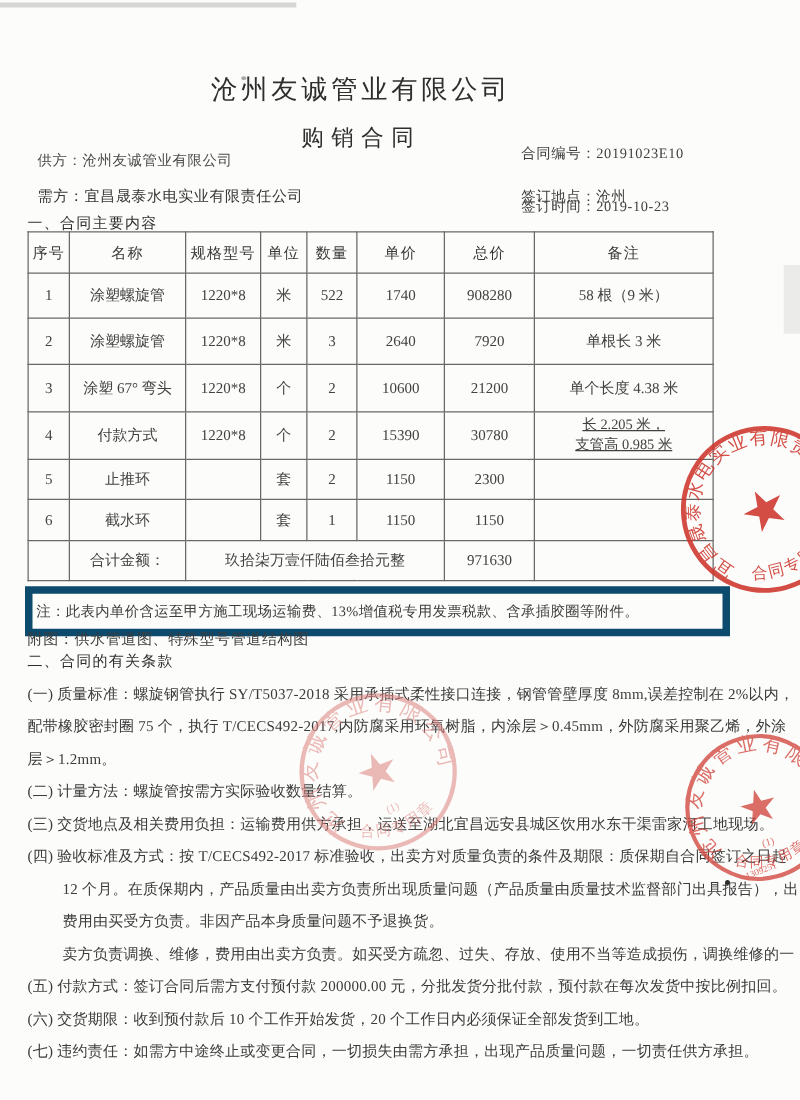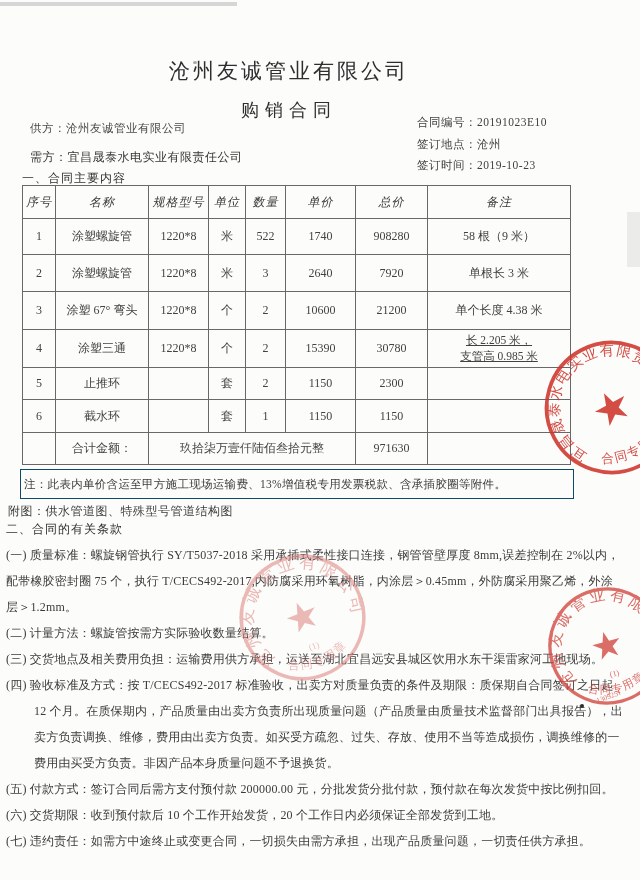--- a/index.html
+++ b/index.html
@@ -7,38 +7,38 @@
     position:relative;width:640px;height:880px;margin:0 auto;
     background:#fcfcfb;overflow:hidden;
     font-family:"Liberation Serif","DejaVu Serif",serif;color:#3d3d3d;
   }
   .abs{position:absolute;}
   .title1{top:57px;left:0;width:578px;text-align:center;font-size:21px;letter-spacing:3px;color:#2e2e2e;}
   .title2{top:98px;left:0;width:578px;text-align:center;font-size:18px;letter-spacing:6px;color:#2e2e2e;}
   .supplier{left:30px;top:121px;font-size:11.5px;color:#4a4a4a;letter-spacing:.5px;}
   .buyer{left:30px;top:149px;font-size:12px;color:#353535;letter-spacing:.5px;}
   .meta{left:417px;font-size:11.5px;color:#3f3f3f;letter-spacing:.5px;}
-  .m1{top:115px;} .m2{top:137px;} .m3{top:158px;}
+  .m1{top:115px;} .m2{top:150px;} .m3{top:158px;}
   .sec1{left:22px;top:170px;font-size:12px;color:#2f2f2f;letter-spacing:1px;}
   
   table.main{position:absolute;left:22px;top:185px;width:548px;border-collapse:collapse;table-layout:fixed;}
   table.main th,table.main td{
     border:1px solid #686868;font-size:12px;font-weight:normal;
     text-align:center;vertical-align:middle;color:#424242;padding:0;overflow:hidden;
   }
-  table.main th{color:#383838;letter-spacing:1px;font-style:italic;}
+  table.main th{color:#383838;letter-spacing:1px;}
   .rh{height:33px;} .r1{height:36px;} .r2{height:37px;} .r3{height:38px;}
   .r4{height:38px;} .r5{height:32px;} .r6{height:33px;} .rt{height:32px;}
   .two-line span{display:block;line-height:1.35;font-size:11.5px;text-decoration:underline;}
   .notebox{
-    left:20px;top:469px;width:549px;height:28px;border:1px solid #0c4a6e;
+    left:20px;top:469px;width:549px;height:28px;border:6px solid #0c4a6e;
     font-size:11.5px;color:#3c3c3c;display:flex;align-items:center;padding-left:3px;letter-spacing:.3px;
   }
-  .attach{left:8px;top:503px;font-size:12px;color:#3c3c3c;letter-spacing:.5px;}
-  .terms{left:6px;top:516px;width:604px;font-size:12px;color:#3b3b3b;}
+  .attach{left:22px;top:503px;font-size:12px;color:#3c3c3c;letter-spacing:.5px;}
+  .terms{left:22px;top:516px;width:604px;font-size:12px;color:#3b3b3b;}
   .terms div{height:26px;line-height:26px;white-space:nowrap;letter-spacing:.2px;}
   .terms .sec{color:#2f2f2f;letter-spacing:1px;}
   .terms .ind{padding-left:28px;}
   
   .stamp{position:absolute;overflow:visible;}
   .stamp circle{fill:none;stroke:currentColor;}
   .stamp text{fill:currentColor;font-family:"Liberation Serif","DejaVu Serif",serif;}
   
   .art-top{left:0;top:2px;width:237px;height:4px;background:#c9c9c9;opacity:.75;}
   .art-right{right:0;top:212px;width:13px;height:55px;background:#d9d9d9;opacity:.5;}
@@ -111,21 +111,21 @@
       <td>涂塑 67° 弯头</td>
       <td>1220*8</td>
       <td>个</td>
       <td>2</td>
       <td>10600</td>
       <td>21200</td>
       <td>单个长度 4.38 米</td>
     </tr>
     <tr class="r4">
       <td>4</td>
-      <td>涂塑三通</td>
+      <td>付款方式</td>
       <td>1220*8</td>
       <td>个</td>
       <td>2</td>
       <td>15390</td>
       <td>30780</td>
       <td class="two-line">
         <span>长 2.205 米，</span>
         <span>支管高 0.985 米</span>
       </td>
     </tr>
@@ -167,22 +167,22 @@
 
   <div class="abs terms">
     <div class="sec">二、合同的有关条款</div>
     <div>(一) 质量标准：螺旋钢管执行 SY/T5037-2018 采用承插式柔性接口连接，钢管管壁厚度 8mm,误差控制在 2%以内，</div>
     <div>配带橡胶密封圈 75 个，执行 T/CECS492-2017,内防腐采用环氧树脂，内涂层＞0.45mm，外防腐采用聚乙烯，外涂</div>
     <div>层＞1.2mm。</div>
     <div>(二) 计量方法：螺旋管按需方实际验收数量结算。</div>
     <div>(三) 交货地点及相关费用负担：运输费用供方承担，运送至湖北宜昌远安县城区饮用水东干渠雷家河工地现场。</div>
     <div>(四) 验收标准及方式：按 T/CECS492-2017 标准验收，出卖方对质量负责的条件及期限：质保期自合同签订之日起</div>
     <div class="ind">12 个月。在质保期内，产品质量由出卖方负责所出现质量问题（产品质量由质量技术监督部门出具报告），出</div>
+    <div class="ind">费用由买受方负责。非因产品本身质量问题不予退换货。</div>
     <div class="ind">卖方负责调换、维修，费用由出卖方负责。如买受方疏忽、过失、存放、使用不当等造成损伤，调换维修的一</div>
-    <div class="ind">费用由买受方负责。非因产品本身质量问题不予退换货。</div>
     <div>(五) 付款方式：签订合同后需方支付预付款 200000.00 元，分批发货分批付款，预付款在每次发货中按比例扣回。</div>
     <div>(六) 交货期限：收到预付款后 10 个工作开始发货，20 个工作日内必须保证全部发货到工地。</div>
     <div>(七) 违约责任：如需方中途终止或变更合同，一切损失由需方承担，出现产品质量问题，一切责任供方承担。</div>
   </div>
 
   <svg class="stamp" style="left:541px;top:337px;width:141px;height:141px;transform:rotate(-28deg);color:#ce352c;opacity:.88" viewBox="0 0 150 150" xmlns="http://www.w3.org/2000/svg" xmlns:xlink="http://www.w3.org/1999/xlink">
     <defs>
       <path id="ringA" d="M 29.1 107.1 A 56 56 0 1 1 120.9 107.1"></path>
       <path id="botA" d="M 38 122 Q 75 142 112 122"></path>
     </defs>

